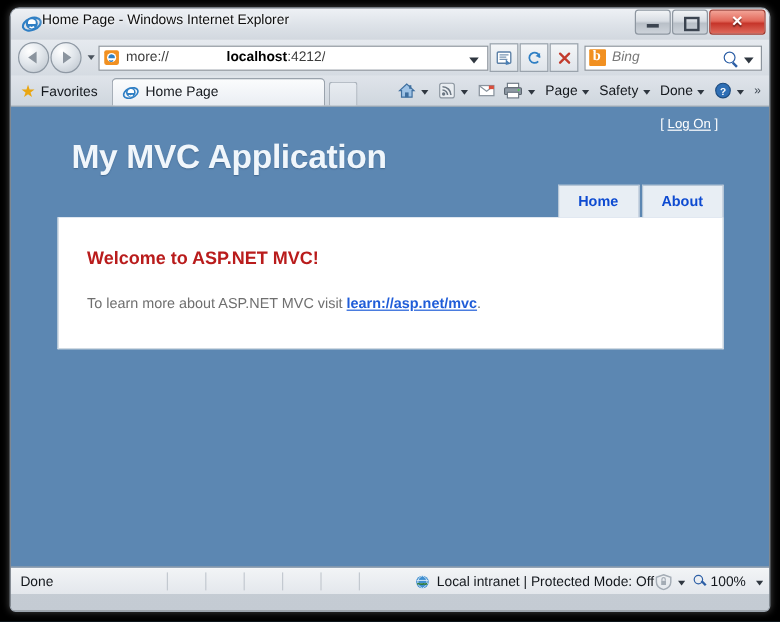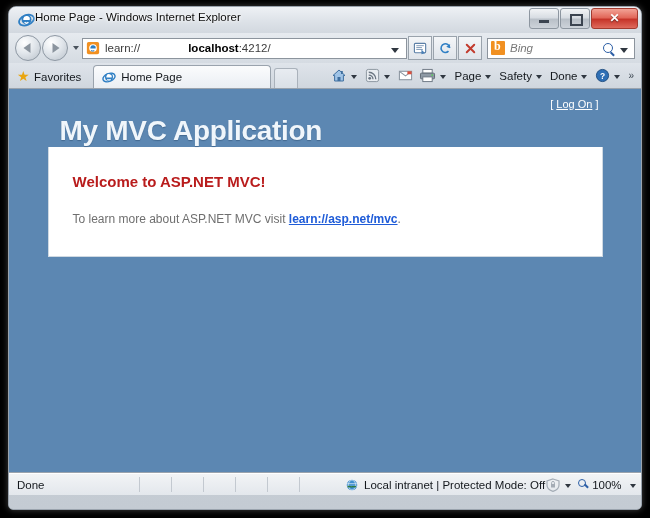--- a/index.html
+++ b/index.html
@@ -521,21 +521,21 @@
       <span class="caret"></span>
     </div>
 
     <div id="urlbox">
       <svg class="favicon" viewBox="0 0 16 16">
         <rect x="1" y="1" width="14" height="14" rx="2" fill="#f19021"></rect>
         <circle cx="8" cy="8" r="4.4" fill="#ffffff"></circle>
         <path d="M5 8.6h6a3 3 0 0 0-6-1.3z" fill="#2f7fc4"></path>
         <path d="M5.8 10.6c1 1 2.6 1 3.6 0" fill="none" stroke="#2f7fc4" stroke-width="1.2"></path>
       </svg>
-      <span id="url-text"><span>learn://</span><b>localhost</b><span>:4212/</span></span>
+      <span id="url-text"><span>more://</span><b>localhost</b><span>:4212/</span></span>
       <span class="url-caret"></span>
     </div>
 
     <div class="iconbtn framed">
       <svg width="15" height="15" viewBox="0 0 16 16">
         <rect x="1.5" y="2.5" width="12" height="10" rx="1" fill="#ffffff" stroke="#5b7fa6" stroke-width="1.2"></rect>
         <path d="M3.5 5h8M3.5 7h6M3.5 9h7" stroke="#7b96b4" stroke-width="1"></path>
         <path d="M9 9l4 4-4 1z" fill="#4a7fb5"></path>
       </svg>
     </div>
@@ -639,20 +639,24 @@
     <div id="page">
 
       <div id="logon-area">
         <span class="bracket">[</span>
         <a href="#">Log On</a>
         <span class="bracket">]</span>
       </div>
 
       <div id="site-title">My MVC Application</div>
 
+      <div id="nav-tabs">
+        <div class="nav-tab">Home</div>
+        <div class="nav-tab">About</div>
+      </div>
 
       <div id="content">
         <h2>Welcome to ASP.NET MVC!</h2>
         <p>
           <span>To learn more about ASP.NET MVC visit </span><a href="#">learn://asp.net/mvc</a><span>.</span>
         </p>
       </div>
 
     </div>
   </div>

